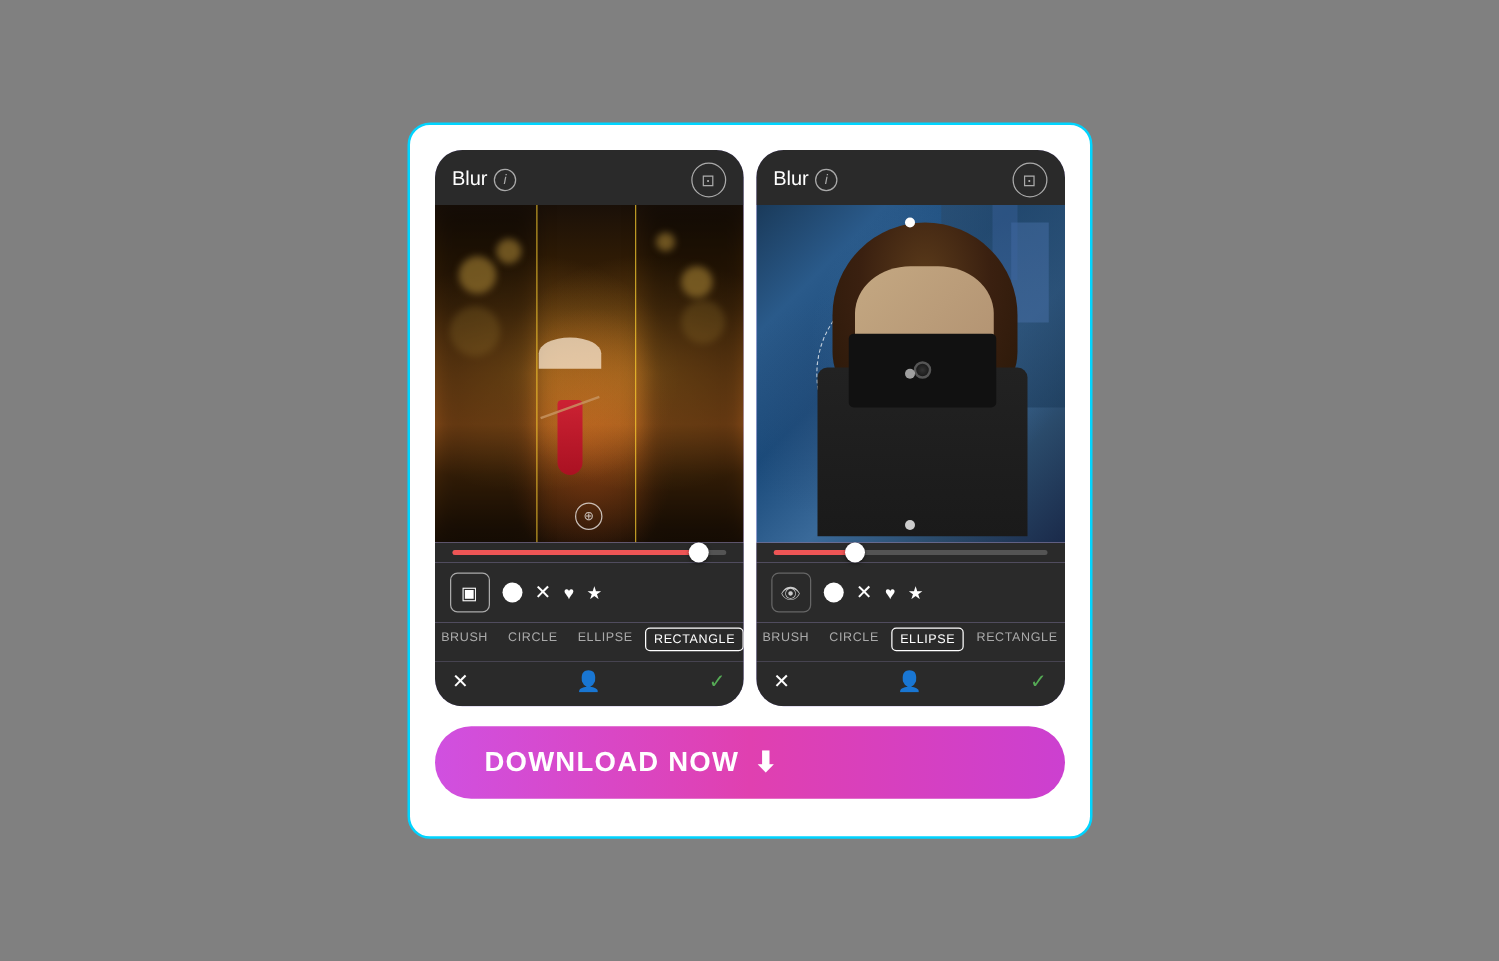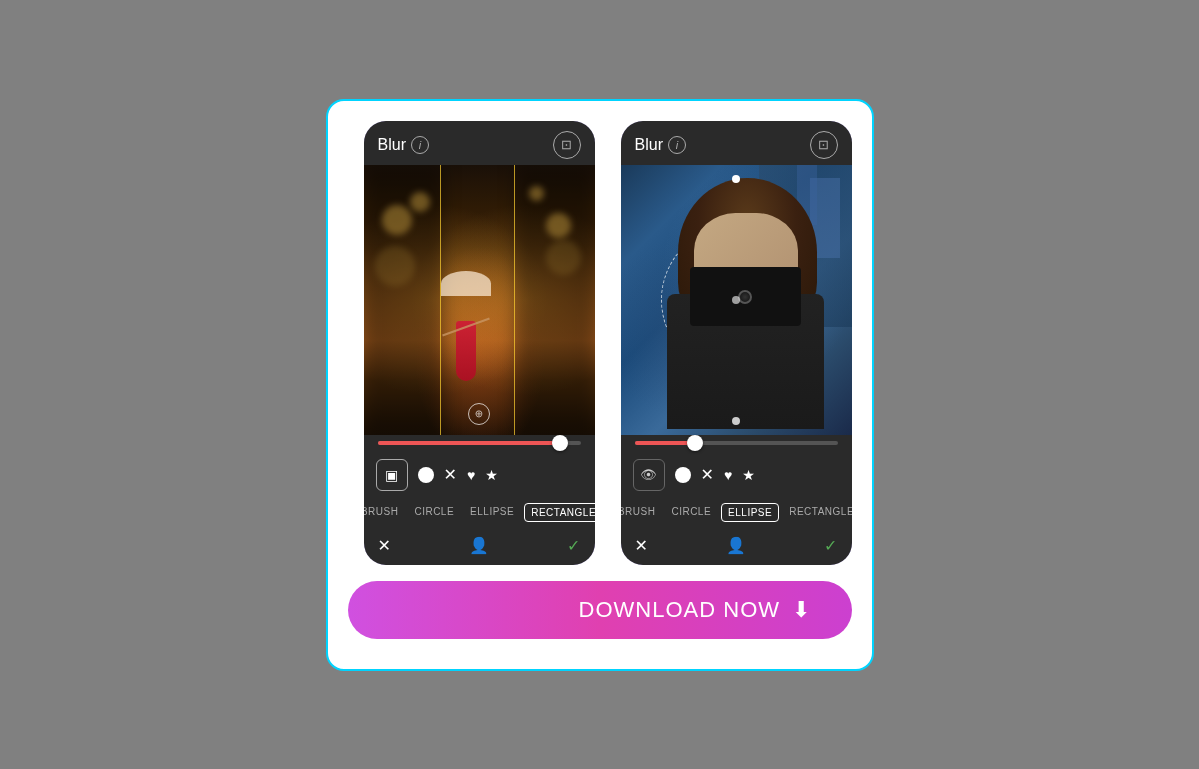--- a/index.html
+++ b/index.html
@@ -32,21 +32,20 @@
       width: 100%;
     }
 
     .phone {
       flex: 1;
       background: #c4b5fd;
       border-radius: 22px;
       overflow: hidden;
       display: flex;
       flex-direction: column;
-      margin-left: 16px;
     }
 
     .phone-header {
       background: #2a2a2a;
       padding: 10px 14px 6px 14px;
       display: flex;
       align-items: center;
       justify-content: space-between;
     }
 
@@ -331,28 +330,28 @@
     .check-icon { color: #5a5; font-size: 16px; cursor: pointer; }
 
     
     .download-btn {
       background: linear-gradient(90deg, #d050e0, #e040b0, #cc40d0);
       border: none;
       border-radius: 40px;
       padding: 16px 40px;
       color: #fff;
       font-size: 22px;
-      font-weight: 400;
+      font-weight: 700;
       letter-spacing: 1px;
       cursor: pointer;
       display: flex;
       align-items: center;
       gap: 12px;
       width: 100%;
-      justify-content: flex-end;
+      justify-content: flex-start;
       text-transform: uppercase;
     }
 
     .download-icon {
       font-size: 22px;
     }
 
     
     .street-light {
       position: absolute;

